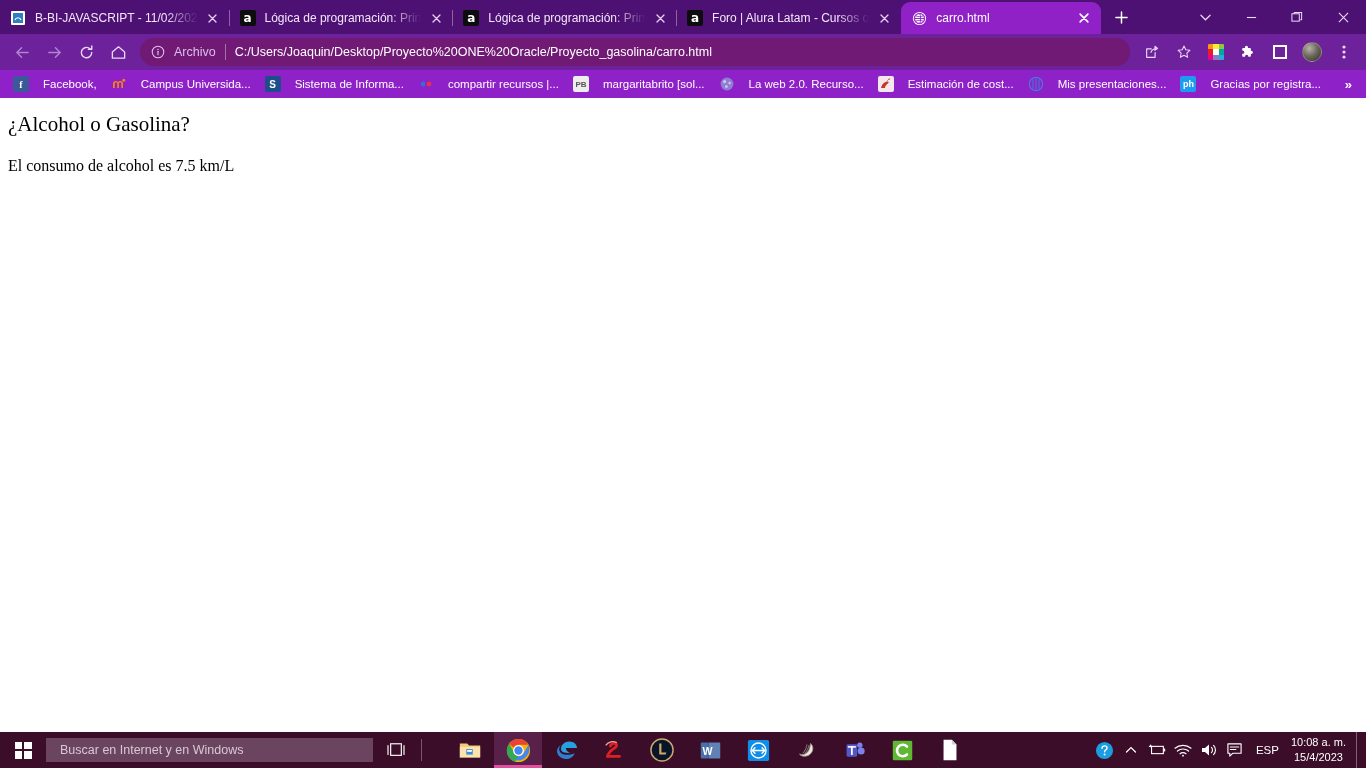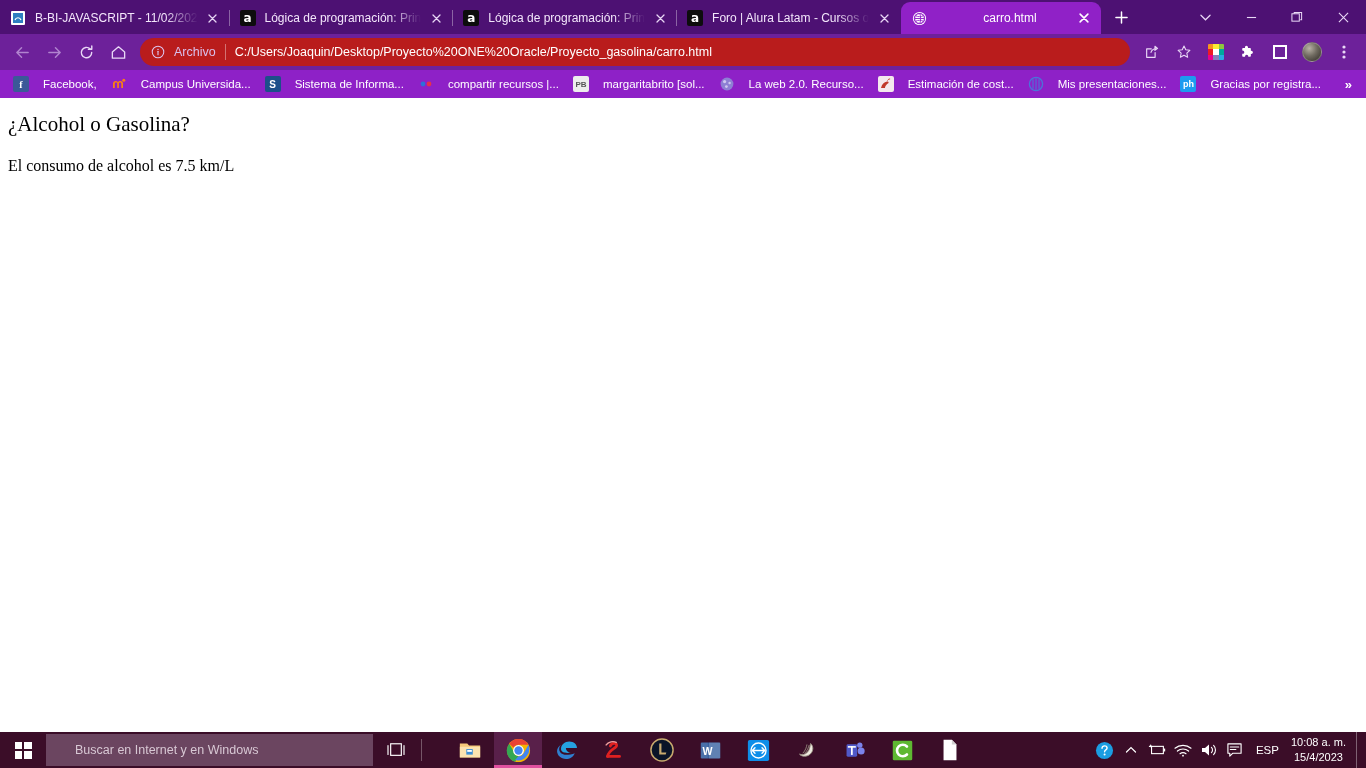--- a/index.html
+++ b/index.html
@@ -61,21 +61,21 @@
   .fav-globe { }
   .tab-title {
     font-size: 12px;
     color: #f3e6fb;
     white-space: nowrap;
     overflow: hidden;
     flex: 1 1 auto;
     -webkit-mask-image: linear-gradient(to right, #000 80%, transparent 100%);
             mask-image: linear-gradient(to right, #000 80%, transparent 100%);
   }
-  .tab.active .tab-title { color: #ffffff; margin-left: 47px; }
+  .tab.active .tab-title { color: #ffffff; }
   .tab-close {
     width: 18px; height: 18px;
     flex: 0 0 18px;
     margin-left: 6px;
     display: flex; align-items: center; justify-content: center;
     border-radius: 50%;
     color: #e8d6f5;
   }
   .tab.active .tab-close { color: #ffffff; }
   .newtab {
@@ -112,21 +112,21 @@
     margin: 0 2px;
     display: flex; align-items: center; justify-content: center;
     border-radius: 50%;
     color: #e9d8f6;
     flex: 0 0 28px;
   }
   .tb-btn.disabled { color: #b184cf; }
   .omnibox {
     flex: 1 1 auto;
     height: 28px;
-    background: #b91c1c;
+    background: #701a75;
     border-radius: 14px;
     display: flex;
     align-items: center;
     margin: 0 6px 0 6px;
     padding: 0 12px 0 10px;
     min-width: 0;
   }
   .omni-info { width: 16px; height: 16px; flex: 0 0 16px; margin-right: 8px; color: #dcc4ee; display:flex; align-items:center; justify-content:center;}
   .omni-scheme { font-size: 12.5px; color: #d8c0ec; white-space: nowrap; }
   .omni-sep { width:1px; height:16px; background: rgba(255,255,255,0.38); margin: 0 9px; flex: 0 0 1px; }
@@ -220,25 +220,25 @@
   .win-logo {
     width: 17px; height: 17px;
     display: grid;
     grid-template-columns: 1fr 1fr;
     grid-template-rows: 1fr 1fr;
     gap: 2px;
   }
   .win-logo i { background: #ffffff; display: block; }
   .searchbox {
     width: 327px;
-    height: 32px;
+    height: 24px;
     background: #6b4560;
     display: flex;
     align-items: center;
-    padding: 0 29px;
+    padding: 0 14px;
     flex: 0 0 327px;
   }
   .search-ph { font-size: 12.5px; color: #d8c8d4; white-space: nowrap; }
   .taskview {
     width: 46px; height: 36px;
     display: flex; align-items: center; justify-content: center;
     flex: 0 0 46px;
   }
   .tb-divider { width: 1px; height: 22px; background: rgba(255,255,255,0.30); margin: 0 8px 0 2px; flex: 0 0 1px;}
   .tapps { display: flex; align-items: center; margin-left: 16px; }

